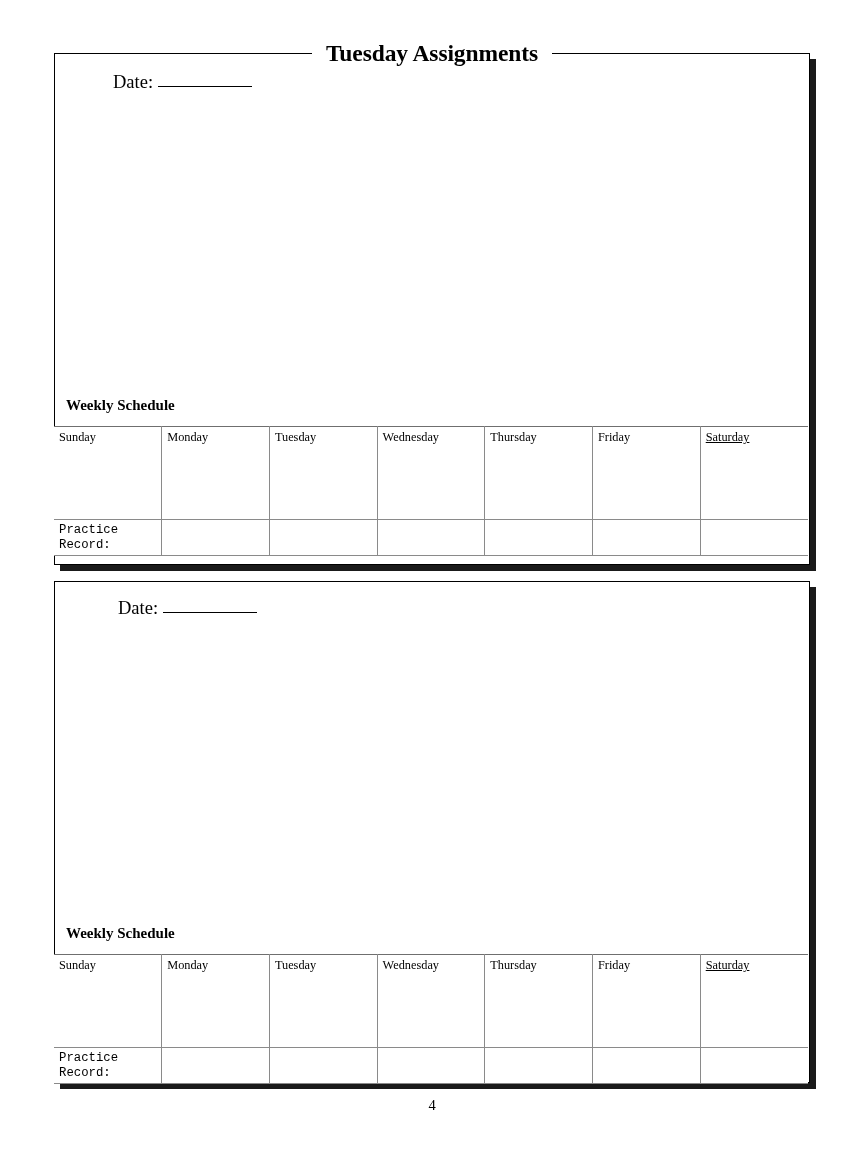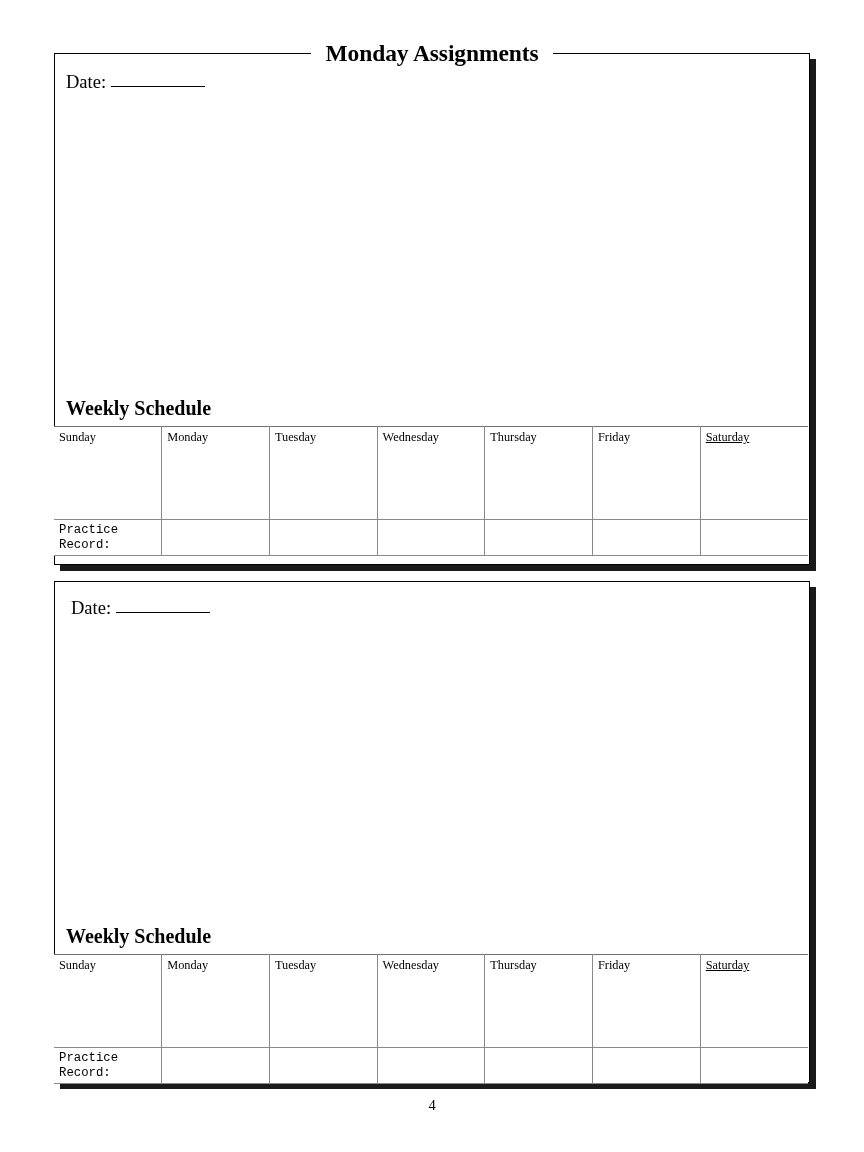--- a/index.html
+++ b/index.html
@@ -79,39 +79,40 @@
     white-space: nowrap;
   }
 
   
   .date-row {
     position: absolute;
     font-size: 18.5px;
     line-height: 1;
     white-space: nowrap;
     z-index: 2;
+    margin-left: 47px;
   }
   #section-0 .date-row { left: 12px; top: 20px; }
   #section-1 .date-row { left: 17px; top: 18px; }
 
   .date-label { }
   .date-blank {
     display: inline-block;
     width: 94px;
     border-bottom: 1.7px solid #000;
     margin-left: 5px;
     vertical-align: 1px;
     height: 12px;
   }
 
   
   .weekly-heading {
     position: absolute;
     left: 12px;
-    font-size: 20px;
+    font-size: 15px;
     font-weight: bold;
     line-height: 1;
     z-index: 2;
   }
   #section-0 .weekly-heading { top: 345px; }
   #section-1 .weekly-heading { top: 345px; }
 
   
   .schedule-table {
     position: absolute;
@@ -155,21 +156,21 @@
 </head>
 <body>
 
 <div class="page">
 
   <div class="section" id="section-0">
     <div class="section-shadow"></div>
     <div class="section-box"></div>
 
     <div class="section-title-wrap">
-      <span class="section-title">Monday Assignments</span>
+      <span class="section-title">Tuesday Assignments</span>
     </div>
 
     <div class="date-row">
       <span class="date-label">Date:</span><span class="date-blank"></span>
     </div>
 
     <div class="weekly-heading">Weekly Schedule</div>
 
     <table class="schedule-table">
       <tbody>

